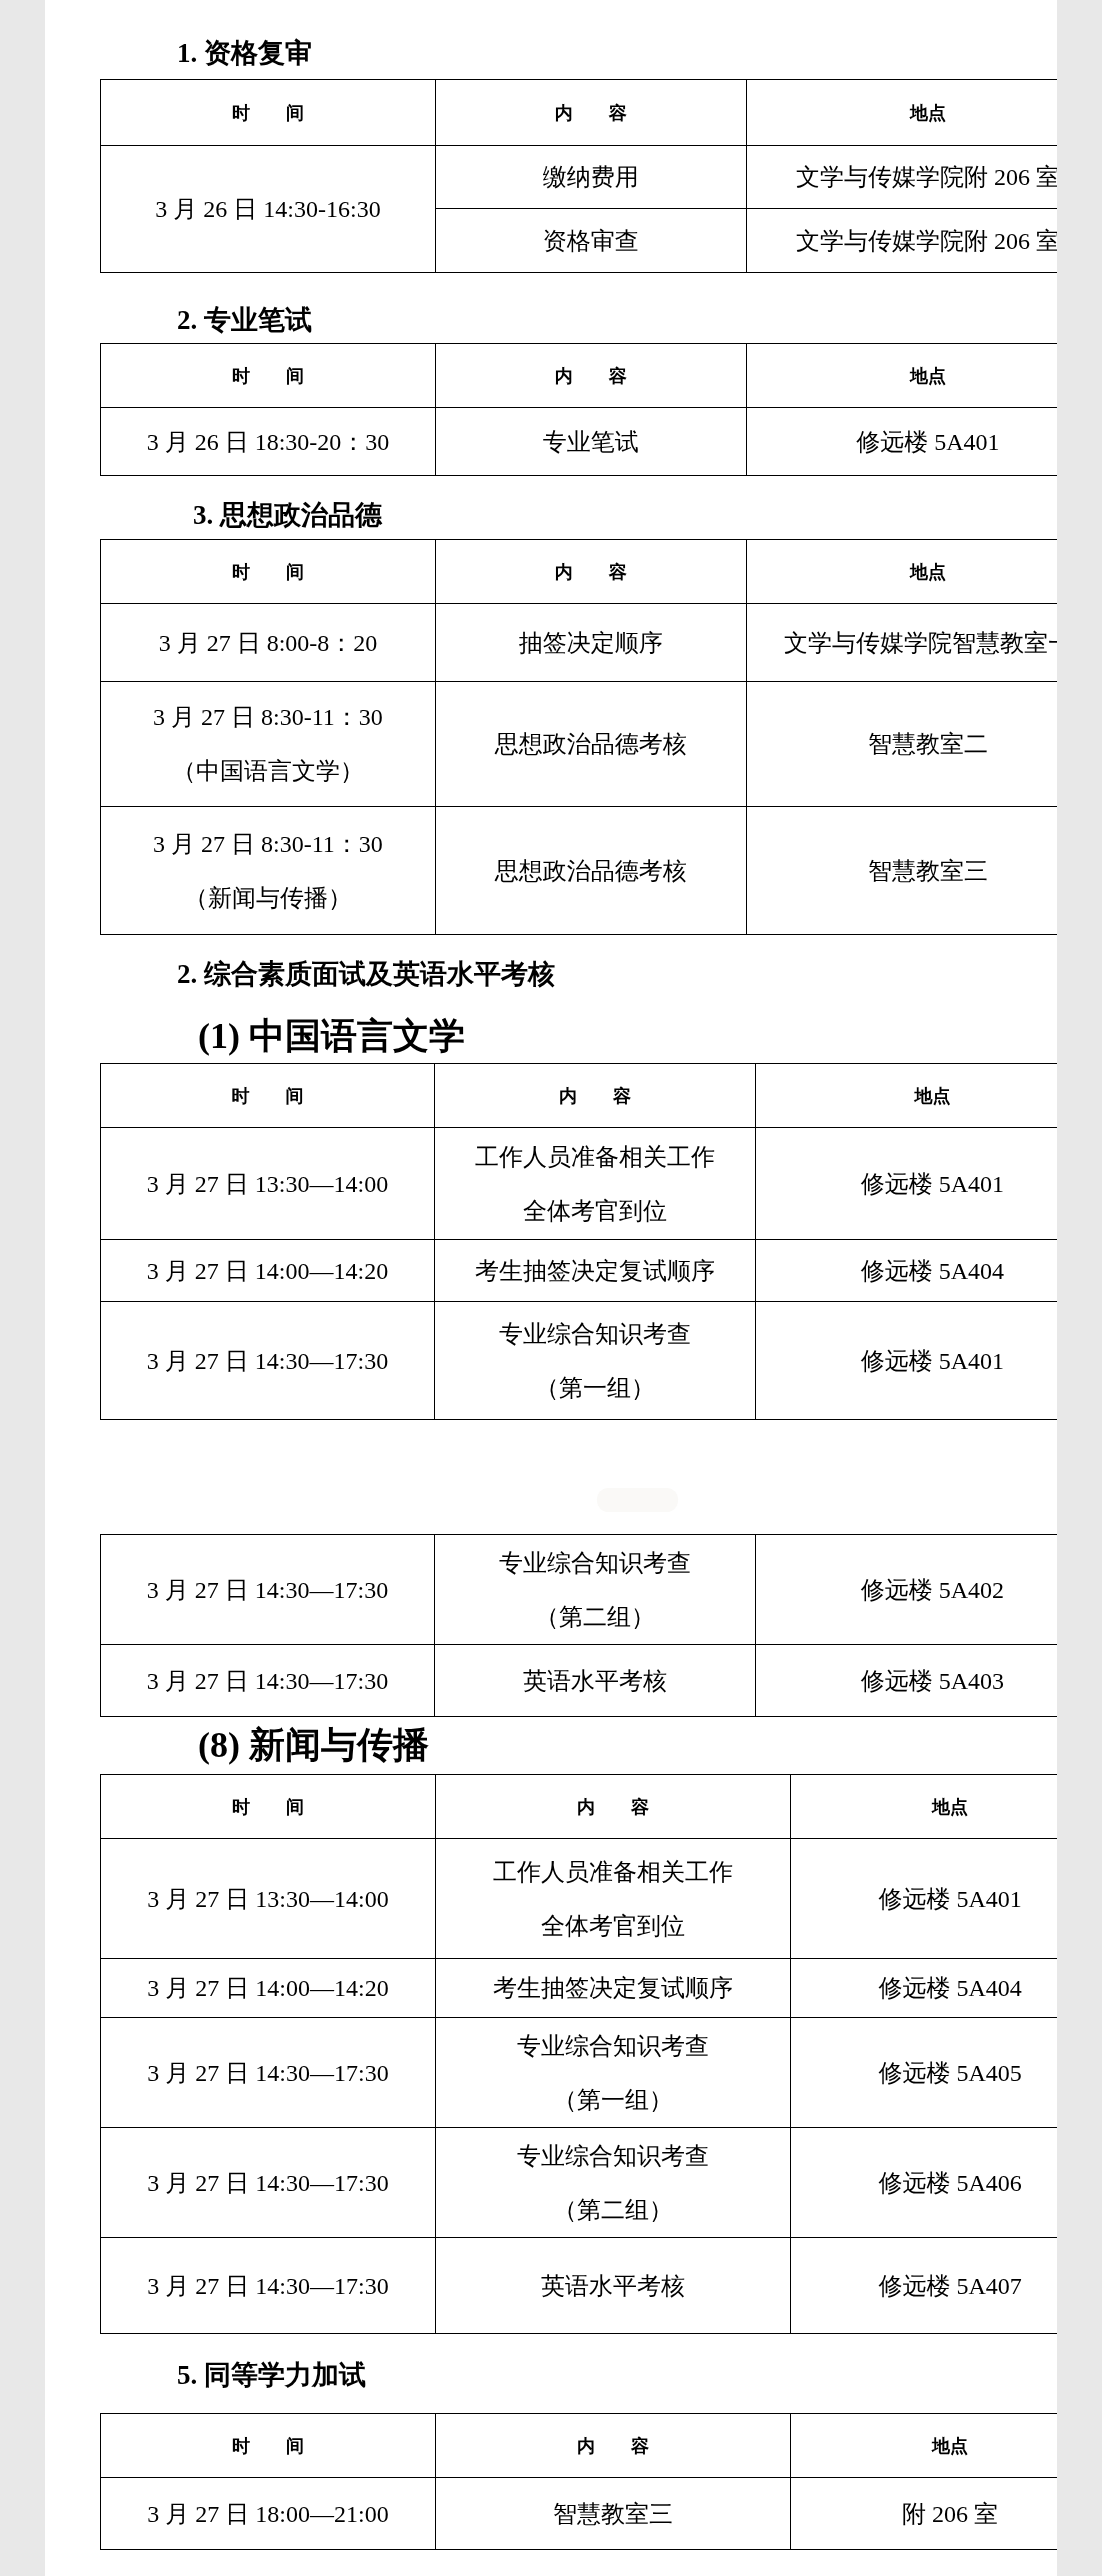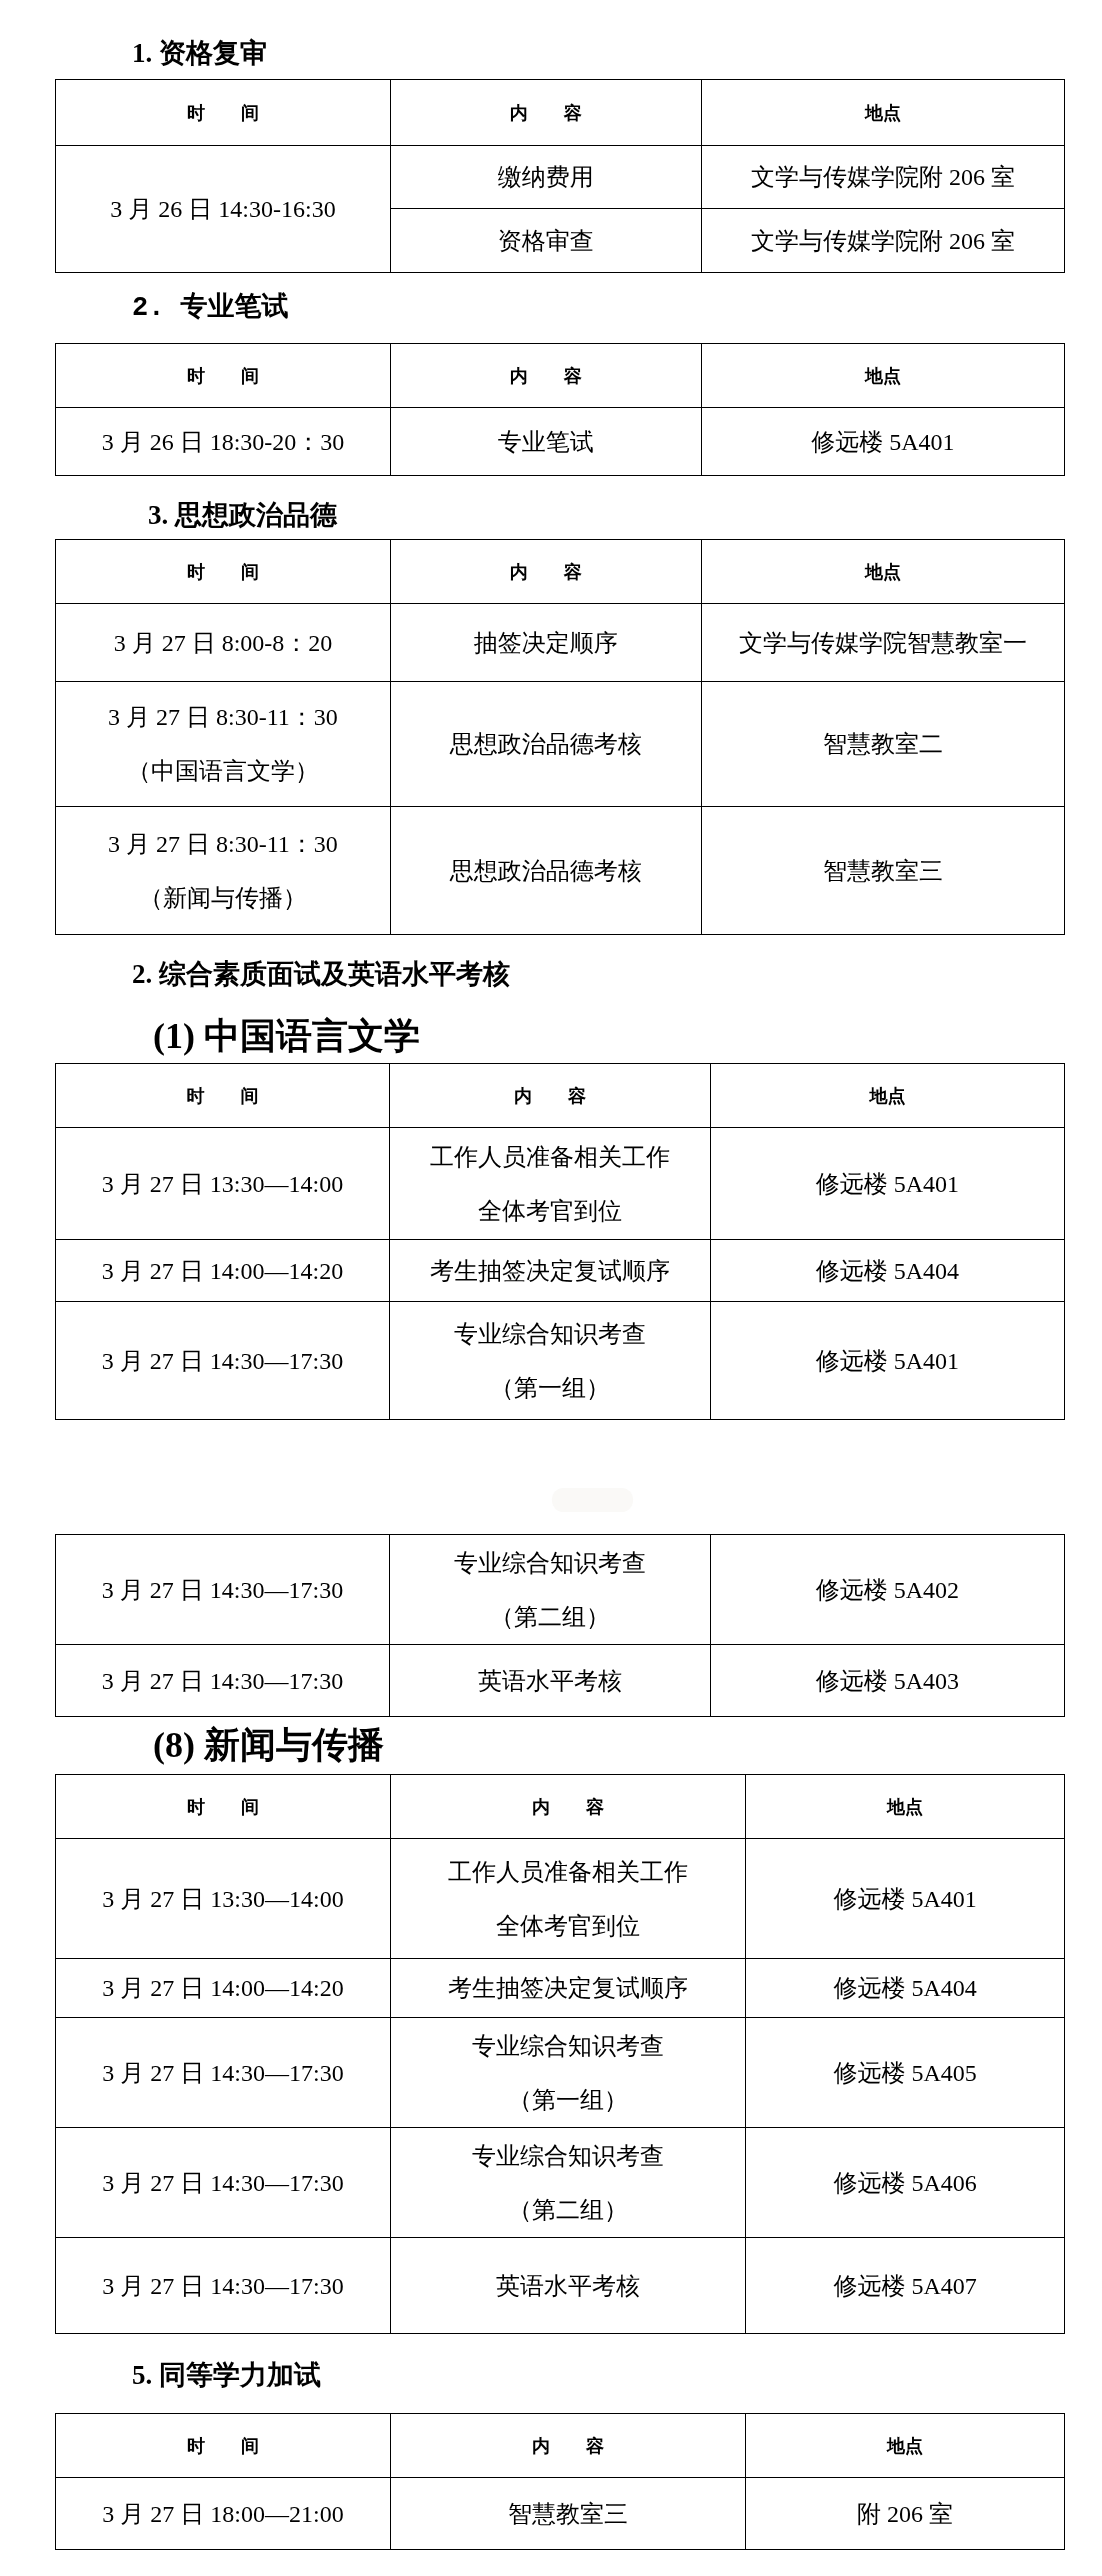--- a/index.html
+++ b/index.html
@@ -1,18 +1,18 @@
 <!DOCTYPE html>
 <html style="font-size:14px"><head>
 <meta charset="utf-8">
 <style>
   html,body{margin:0;padding:0;background:#e8e8e8;}
   .canvas{
     position:relative;
-    width:1102px;height:2576px;
+    width:1012px;height:2576px;
     background:#ffffff;
     color:#000000;
     font-family:"Liberation Serif","DejaVu Serif",serif;
     overflow:hidden;
     margin:0 auto;
   }
   .sec-title{
     position:absolute;
     font-size:27px;
     font-weight:bold;
@@ -82,21 +82,21 @@
       <td>缴纳费用</td>
       <td>文学与传媒学院附 206 室</td>
     </tr>
     <tr style="height:64px">
       <td>资格审查</td>
       <td>文学与传媒学院附 206 室</td>
     </tr>
   </tbody>
     </table>
 
-  <div class="sec-title" style="left:132px;top:292px;font-family:Liberation Mono, monospace;">2. 专业笔试</div>
+  <div class="sec-title" style="left:132px;top:304px;">2. 专业笔试</div>
 
   <table class="sched" style="top:343px;">
     <colgroup>
         <col style="width:33.2%">
         <col style="width:30.8%">
         <col style="width:36%">
       </colgroup>
     <tbody>
         <tr style="height:64px">
       <th>时　　间</th>

